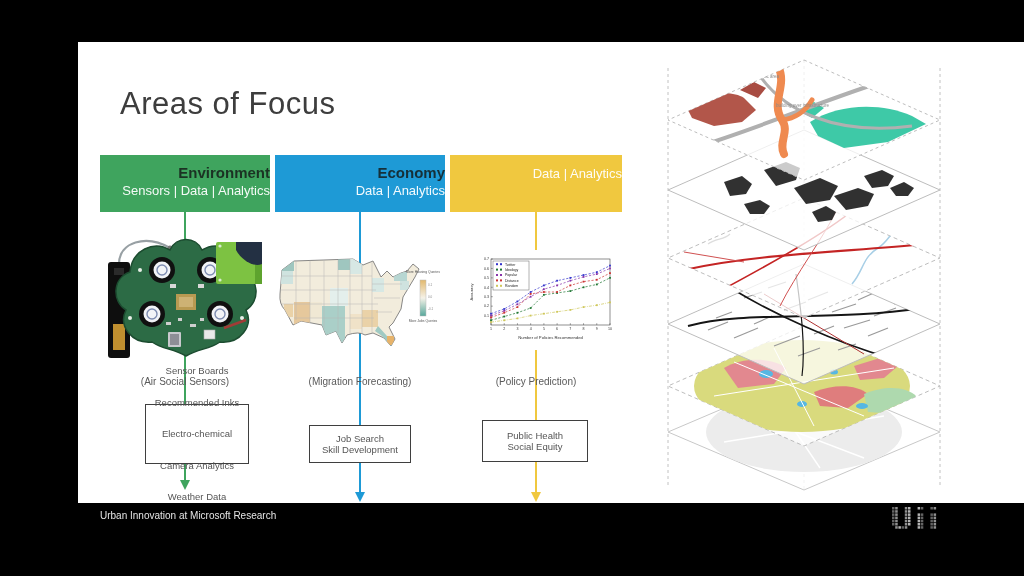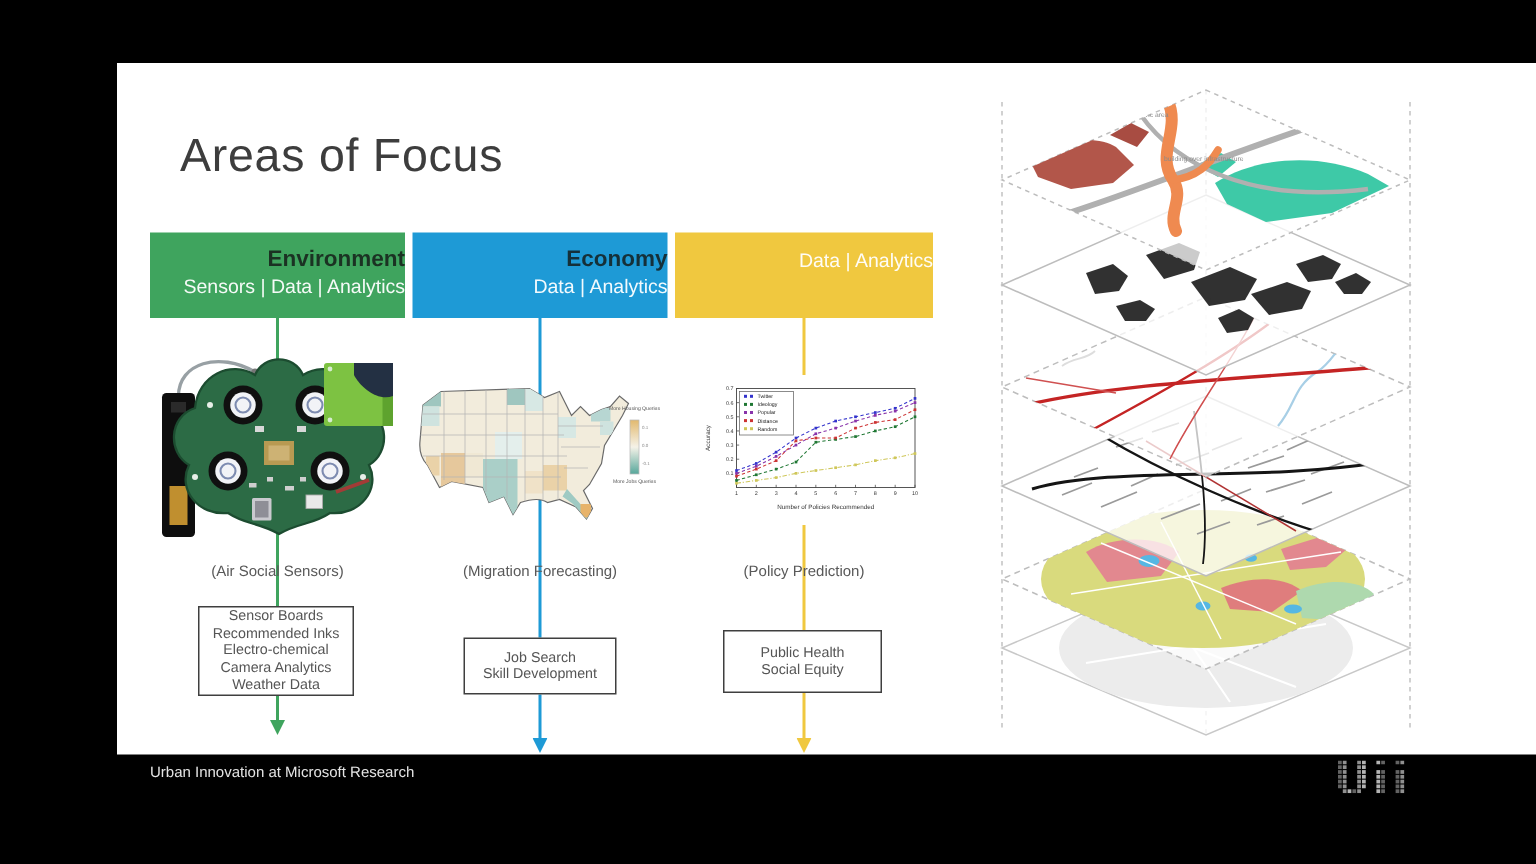--- a/index.html
+++ b/index.html
@@ -258,21 +258,21 @@
         <text x="39" y="31.700000000000003" font-size="3.5" fill="#222">Distance</text>
         <rect x="30" y="34.800000000000004" width="2" height="2" fill="#cfc75a"></rect>
         <rect x="34" y="34.800000000000004" width="2" height="2" fill="#cfc75a"></rect>
         <text x="39" y="37.1" font-size="3.5" fill="#222">Random</text>
       </svg>
 
     <div class="cap" style="left:22px;width:170px;">(Air Social Sensors)</div>
     <div class="cap" style="left:197px;width:170px;">(Migration Forecasting)</div>
     <div class="cap" style="left:372px;width:172px;">(Policy Prediction)</div>
 
-    <div class="obox" style="left:54px;top:362px;width:104px;height:60px;">
+    <div class="obox" style="left:67px;top:362px;width:104px;height:60px;gap:20px;">
       <div>Sensor Boards</div>
       <div>Recommended Inks</div>
       <div>Electro-chemical</div>
       <div>Camera Analytics</div>
       <div>Weather Data</div>
     </div>
     <div class="obox" style="left:231px;top:383px;width:102px;height:38px;">
       <div>Job Search</div>
       <div>Skill Development</div>
     </div>

